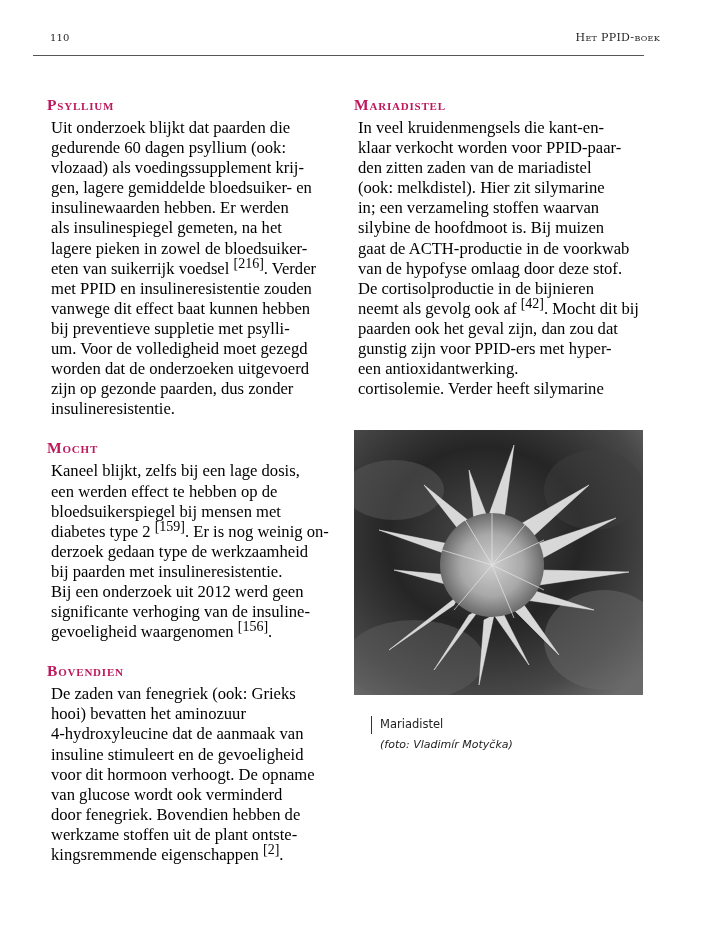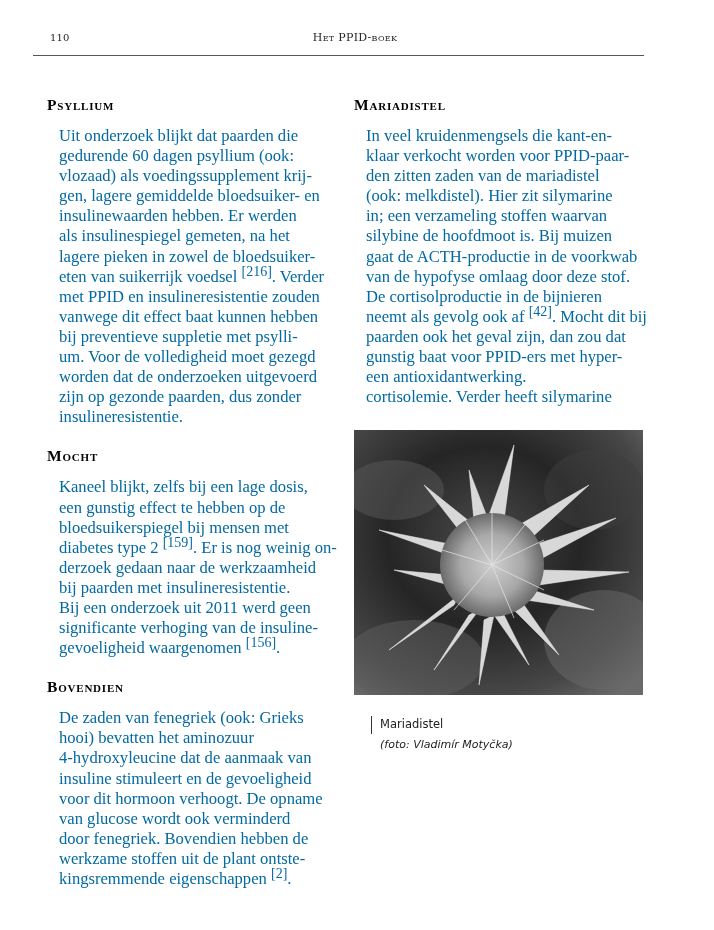--- a/index.html
+++ b/index.html
@@ -1,33 +1,33 @@
 <!DOCTYPE html>
 <html><head>
 <meta charset="utf-8">
 <style>
   html, body { margin: 0; padding: 0; background: #ffffff; }
   body { width: 714px; height: 930px; position: relative; overflow: hidden;
          font-family: "DejaVu Serif", "Liberation Serif", serif; color: #1f1f1f; }
   .running-head { position: absolute; left: 50px; top: 30px; width: 610px; height: 20px; }
   .page-number { position: absolute; left: 0; top: 2px; font-size: 10px; letter-spacing: 0.2px; }
-  .book-title { position: absolute; left: 0; width: 610px; top: 1px; text-align: center;
+  .book-title { position: absolute; left: 0; width: 610px; top: 1px; text-align: right;
                 font-size: 11px; font-variant: small-caps; letter-spacing: 0.3px; }
   .head-rule { position: absolute; left: 33px; top: 55px; width: 611px; height: 1px; background: #555; }
 
   .col { position: absolute; width: 292px; }
   .col-left { left: 47px; top: 96px; }
   .col-right { left: 354px; top: 96px; }
 
   .section { margin-bottom: 20px; }
   .section-heading { font-family: "Liberation Serif", "DejaVu Serif", serif; font-weight: bold;
                      font-variant: small-caps; font-size: 15.5px; letter-spacing: 0.8px;
-                     line-height: 18px; margin: 0; color: #000000; }
+                     line-height: 18px; margin: 0; color: #be185d; }
   .section-body { font-family: "Liberation Serif", "DejaVu Serif", serif;
-                  font-size: 16.6px; line-height: 20.1px; margin: 12px; color: #0369a1; }
+                  font-size: 16.6px; line-height: 20.1px; margin: 4px; color: #000000; }
   .section-body .line { display: block; white-space: nowrap; }
   sup.ref { font-size: 14px; vertical-align: 6px; line-height: 0; text-align: right; }
 
   .photo { position: absolute; left: 354px; top: 430px; width: 289px; height: 265px;
            background: radial-gradient(ellipse at 40% 35%, #5a5a5a 0%, #2e2e2e 40%, #1a1a1a 70%, #3a3a3a 100%);
            overflow: hidden; }
   .caption { position: absolute; left: 371px; top: 716px; width: 260px; }
   .caption-bar { position: absolute; left: 0; top: 0; width: 1px; height: 18px; background: #333; }
   .caption-title { position: absolute; left: 9px; top: 1px; font-family: "DejaVu Sans", "Liberation Sans", sans-serif;
                    font-size: 11.5px; color: #222; white-space: nowrap; }
@@ -63,26 +63,26 @@
       <span class="line">worden dat de onderzoeken uitgevoerd</span>
       <span class="line">zijn op gezonde paarden, dus zonder</span>
       <span class="line">insulineresistentie.</span>
     </p>
   </div>
 
   <div class="section">
     <h3 class="section-heading">Mocht</h3>
     <p class="section-body">
       <span class="line">Kaneel blijkt, zelfs bij een lage dosis,</span>
-      <span class="line">een gunstig effect te hebben op de</span>
+      <span class="line">een werden effect te hebben op de</span>
       <span class="line">bloedsuikerspiegel bij mensen met</span>
       <span class="line"><span>diabetes type 2 </span><sup class="ref">[159]</sup><span>. Er is nog weinig on-</span></span>
-      <span class="line">derzoek gedaan naar de werkzaamheid</span>
+      <span class="line">derzoek gedaan type de werkzaamheid</span>
       <span class="line">bij paarden met insulineresistentie.</span>
-      <span class="line">Bij een onderzoek uit 2011 werd geen</span>
+      <span class="line">Bij een onderzoek uit 2012 werd geen</span>
       <span class="line">significante verhoging van de insuline-</span>
       <span class="line"><span>gevoeligheid waargenomen </span><sup class="ref">[156]</sup><span>.</span></span>
     </p>
   </div>
 
   <div class="section">
     <h3 class="section-heading">Bovendien</h3>
     <p class="section-body">
       <span class="line">De zaden van fenegriek (ook: Grieks</span>
       <span class="line">hooi) bevatten het aminozuur</span>
@@ -105,21 +105,21 @@
       <span class="line">klaar verkocht worden voor PPID-paar-</span>
       <span class="line">den zitten zaden van de mariadistel</span>
       <span class="line">(ook: melkdistel). Hier zit silymarine</span>
       <span class="line">in; een verzameling stoffen waarvan</span>
       <span class="line">silybine de hoofdmoot is. Bij muizen</span>
       <span class="line">gaat de ACTH-productie in de voorkwab</span>
       <span class="line">van de hypofyse omlaag door deze stof.</span>
       <span class="line">De cortisolproductie in de bijnieren</span>
       <span class="line"><span>neemt als gevolg ook af </span><sup class="ref">[42]</sup><span>. Mocht dit bij</span></span>
       <span class="line">paarden ook het geval zijn, dan zou dat</span>
-      <span class="line">gunstig baat voor PPID-ers met hyper-</span>
+      <span class="line">gunstig zijn voor PPID-ers met hyper-</span>
       <span class="line">een antioxidantwerking.</span>
       <span class="line">cortisolemie. Verder heeft silymarine</span>
     </p>
   </div>
 </div>
 
 <div class="photo" role="img" aria-label="Black-and-white photo of a milk thistle flower head with spiky bracts">
   <svg width="289" height="265" viewBox="0 0 289 265">
     <defs>
       <radialGradient id="bg" cx="45%" cy="40%" r="75%">

